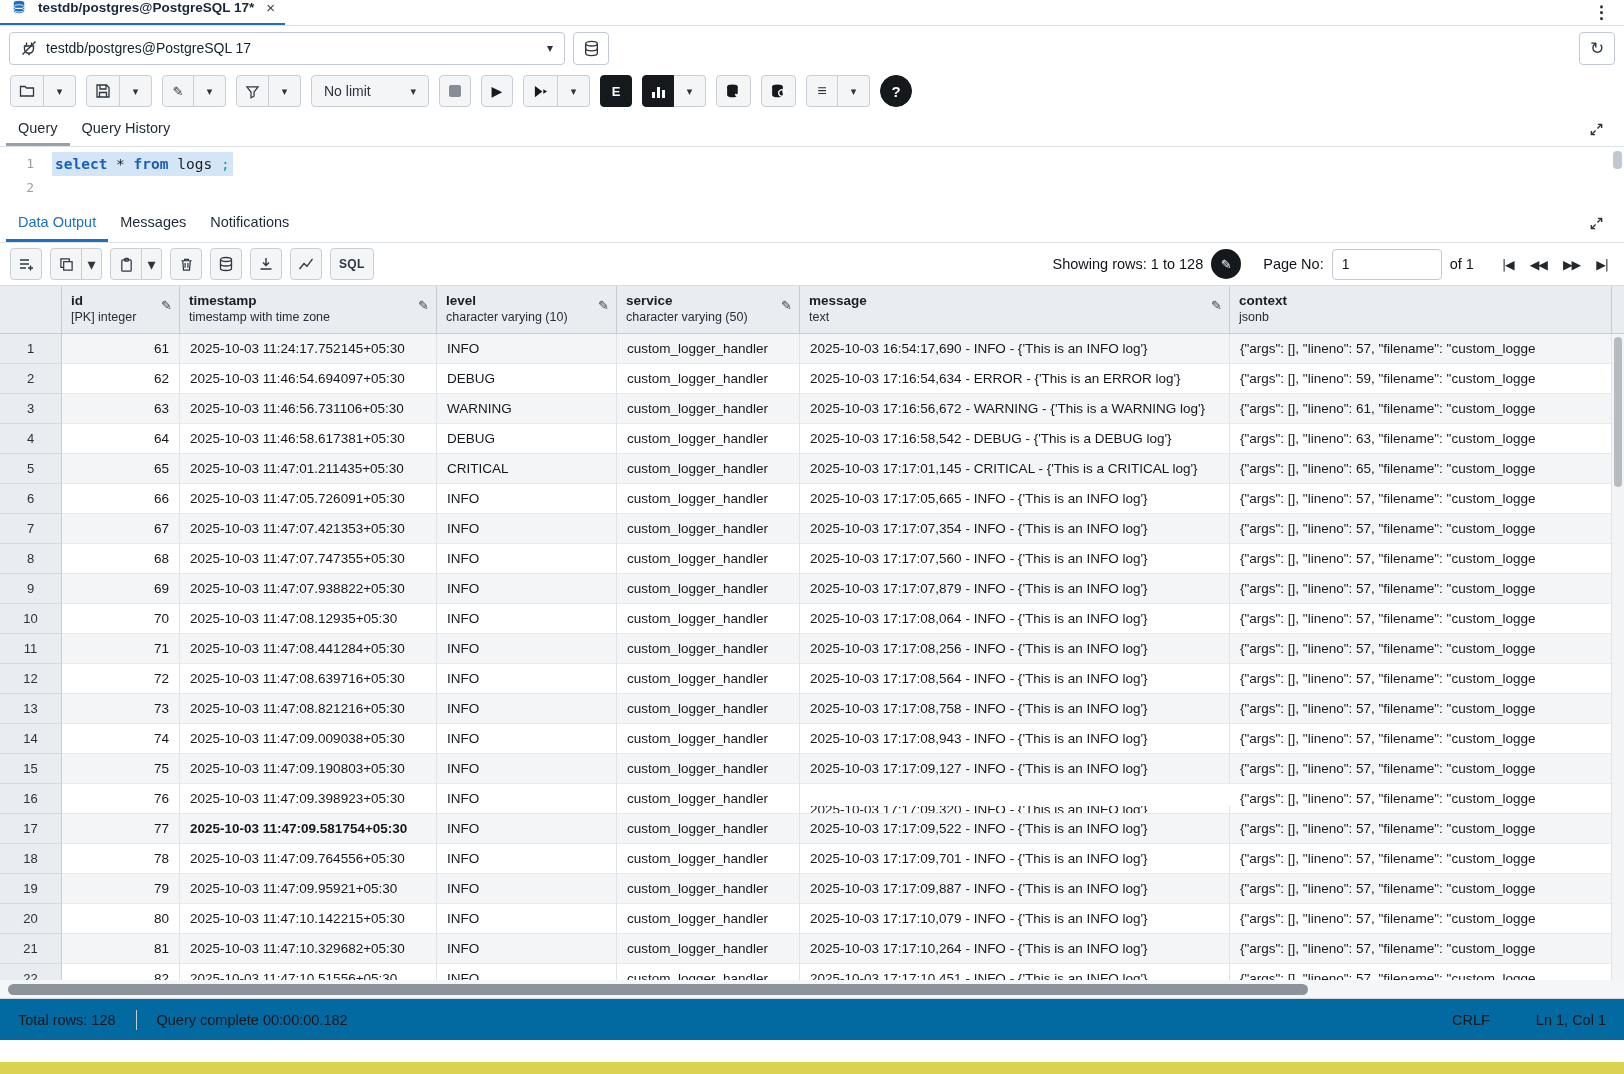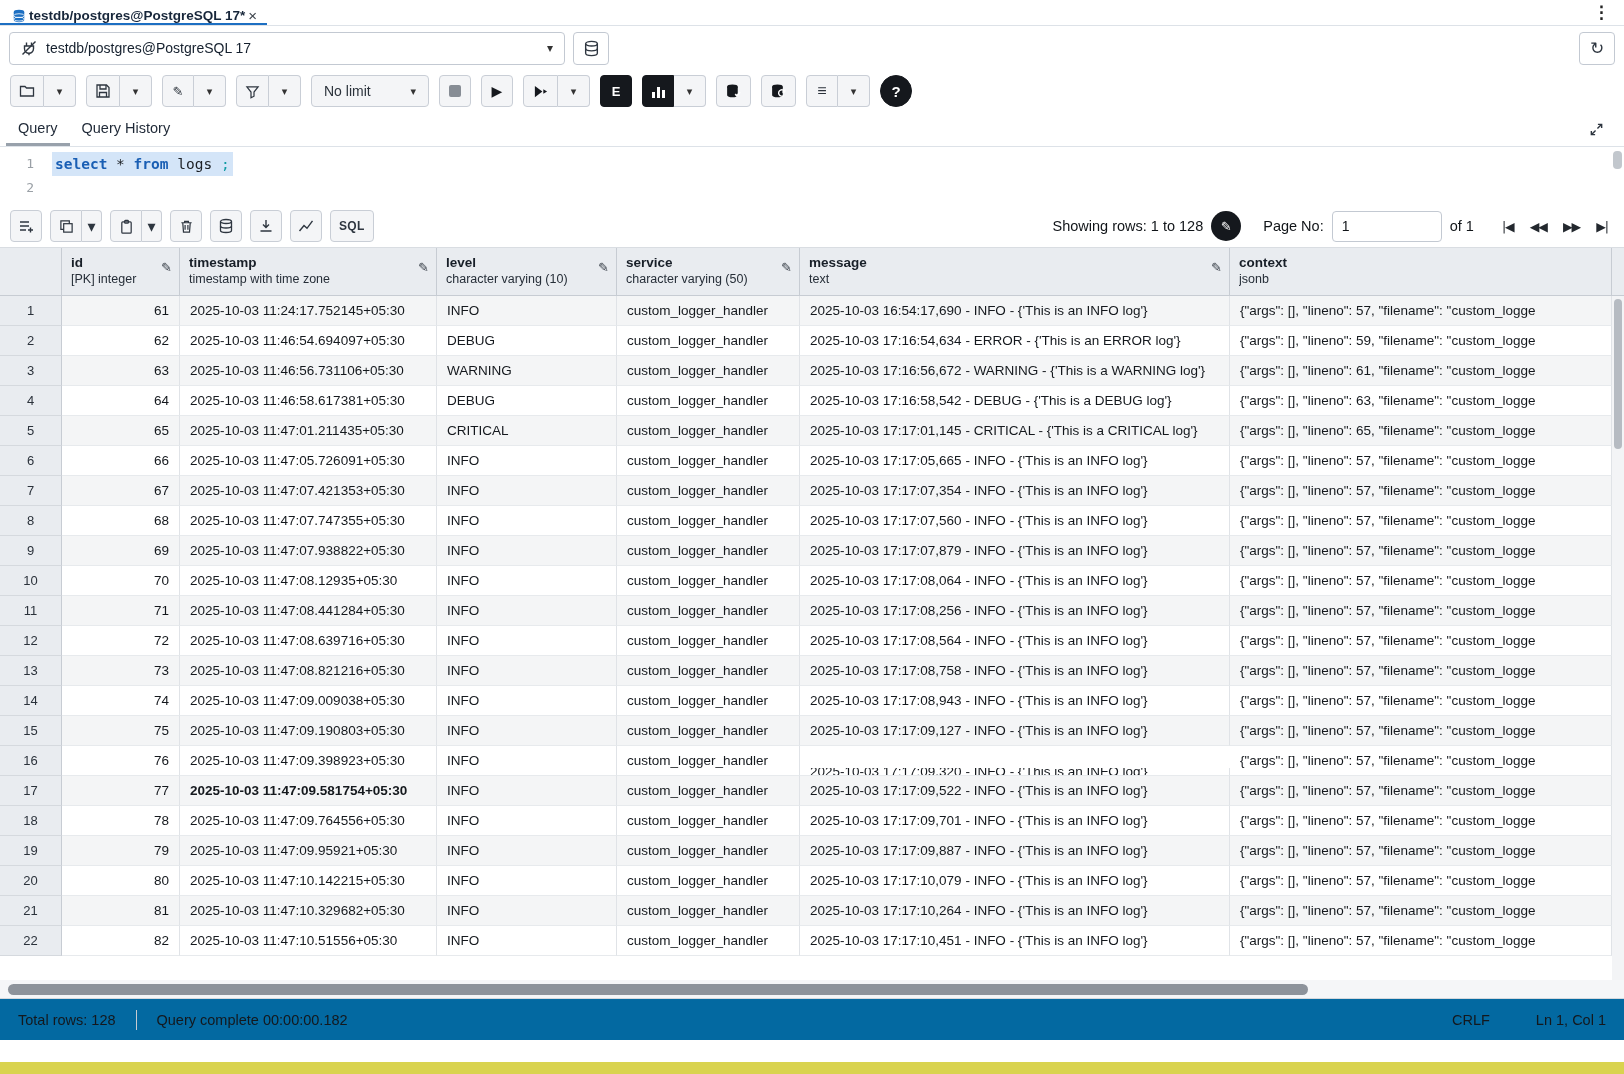--- a/index.html
+++ b/index.html
@@ -2,21 +2,21 @@
 <html><head>
 <meta charset="utf-8">
 <style>
   * { box-sizing: border-box; margin: 0; padding: 0; }
   html,body { width:1624px; height:1074px; overflow:hidden; }
   body { font-family:"Liberation Sans",sans-serif; background:#fff; color:#212529; }
   .app { display:flex; flex-direction:column; width:1624px; height:1074px; }
 
   
   .titlebar { height:26px; display:flex; align-items:stretch; border-bottom:1px solid #dde2e8; background:#fff; }
-  .doc-tab { display:flex; align-items:flex-end; gap:3px; padding:0 10px 0 12px; border-bottom:2px solid #1d6fc2; }
+  .doc-tab { display:flex; align-items:flex-start; gap:12px; padding:0 10px 0 12px; border-bottom:2px solid #1d6fc2; }
   .doc-tab .tab-title { font-size:13.5px; font-weight:700; color:#17263a; white-space:nowrap; }
   .tab-close { font-size:15px; color:#3c434b; cursor:pointer; line-height:1; }
   .kebab { margin-left:auto; display:flex; align-items:center; padding:0 14px; font-size:17px; font-weight:bold; color:#222; cursor:pointer; }
 
   
   .connbar { height:44px; display:flex; align-items:center; padding:0 9px; gap:8px; background:#fff; }
   .conn-select { width:556px; height:33px; border:1px solid #c3c9d2; border-radius:4px; display:flex; align-items:center; gap:9px; padding:0 11px; font-size:14px; color:#15202e; cursor:pointer; background:#fff; }
   .conn-select .chev { margin-left:auto; color:#333; font-size:12px; }
   .sq-btn { width:36px; height:33px; border:1px solid #c3c9d2; border-radius:4px; background:#fff; display:flex; align-items:center; justify-content:center; cursor:pointer; color:#2e3640; }
   .connbar .reset { margin-left:auto; font-size:17px; color:#2e3640; }
@@ -265,20 +265,36 @@
       <div>2</div>
     </div>
     <div class="code">
       <div><span class="code-line"><span class="tok-keyword">select</span><span class="tok-plain"> * </span><span class="tok-keyword">from</span><span class="tok-plain"> logs </span><span class="tok-punct">;</span></span></div>
     </div>
     <div class="edscroll">
         <div class="vthumb"></div>
       </div>
   </div>
 
+  <div class="otabs">
+    <div class="tab-item active-blue">
+        <span>Data Output</span>
+      </div>
+    <div class="tab-item">
+        <span>Messages</span>
+      </div>
+    <div class="tab-item">
+        <span>Notifications</span>
+      </div>
+    <div class="expand-btn">
+      <svg class="ic" width="15" height="15" viewBox="0 0 16 16" fill="none" stroke="#2e3640" stroke-width="1.5">
+          <path d="M9.5 2.5h4v4M13.5 2.5 9 7M6.5 13.5h-4v-4M2.5 13.5 7 9"></path>
+        </svg>
+    </div>
+  </div>
 
   <div class="rtoolbar">
     <div class="icon-btn">
       <svg class="ic" width="16" height="16" viewBox="0 0 16 16" fill="none" stroke="#2e3640" stroke-width="1.4">
           <path d="M2 4h9M2 8h9M2 12h6"></path>
           <path d="M12.5 9.5v5M10 12h5"></path>
         </svg>
     </div>
     <div class="split">
       <div class="icon-btn">

